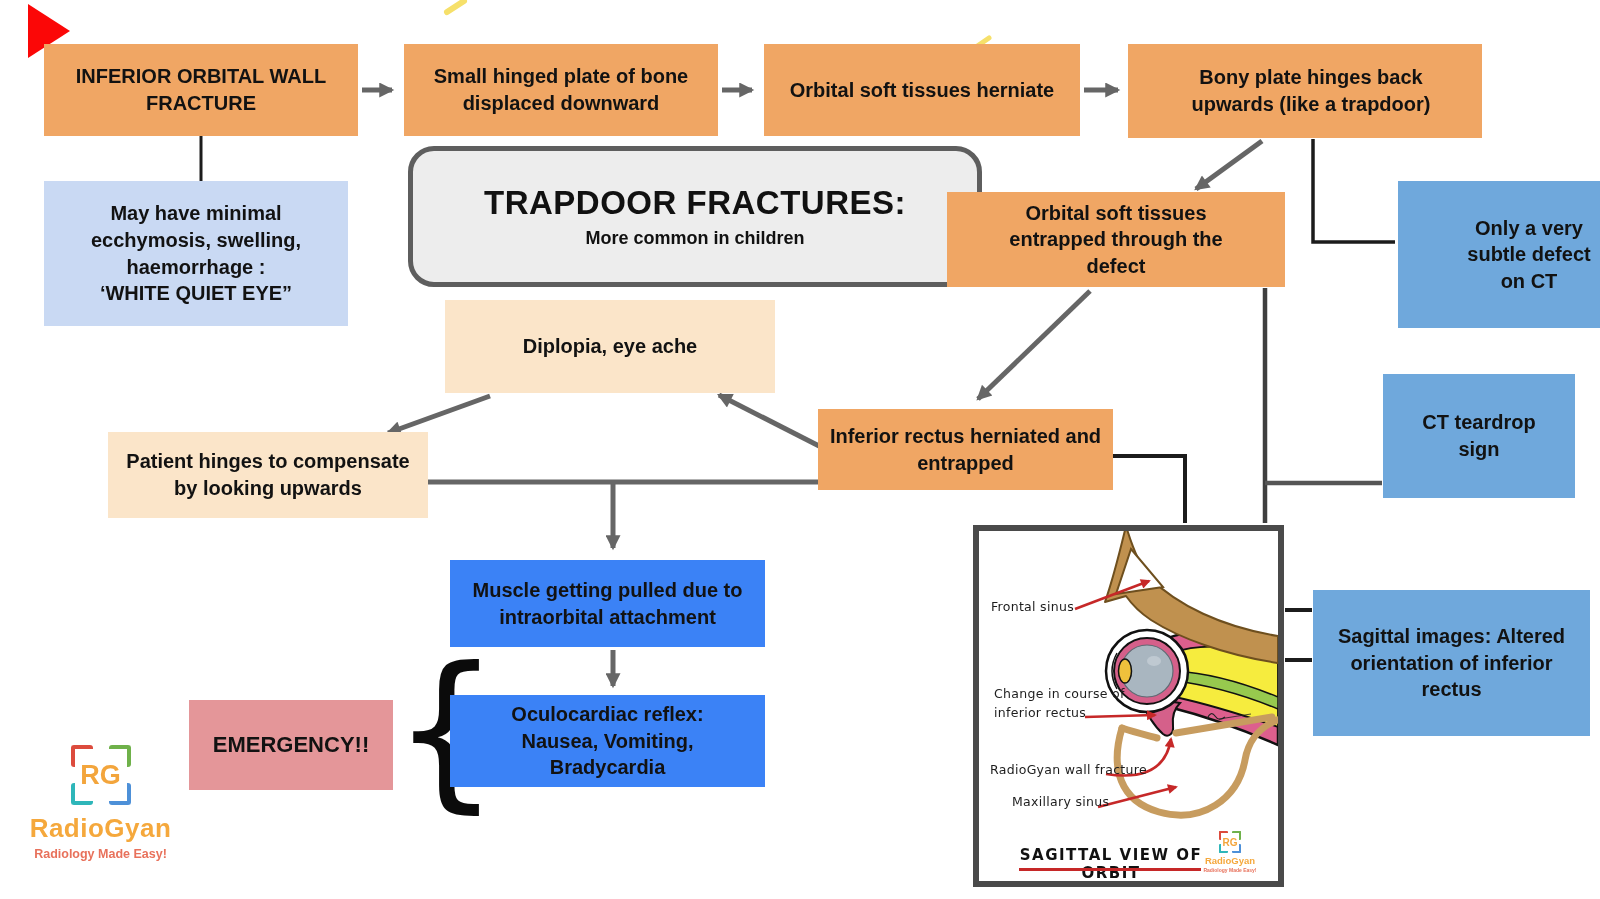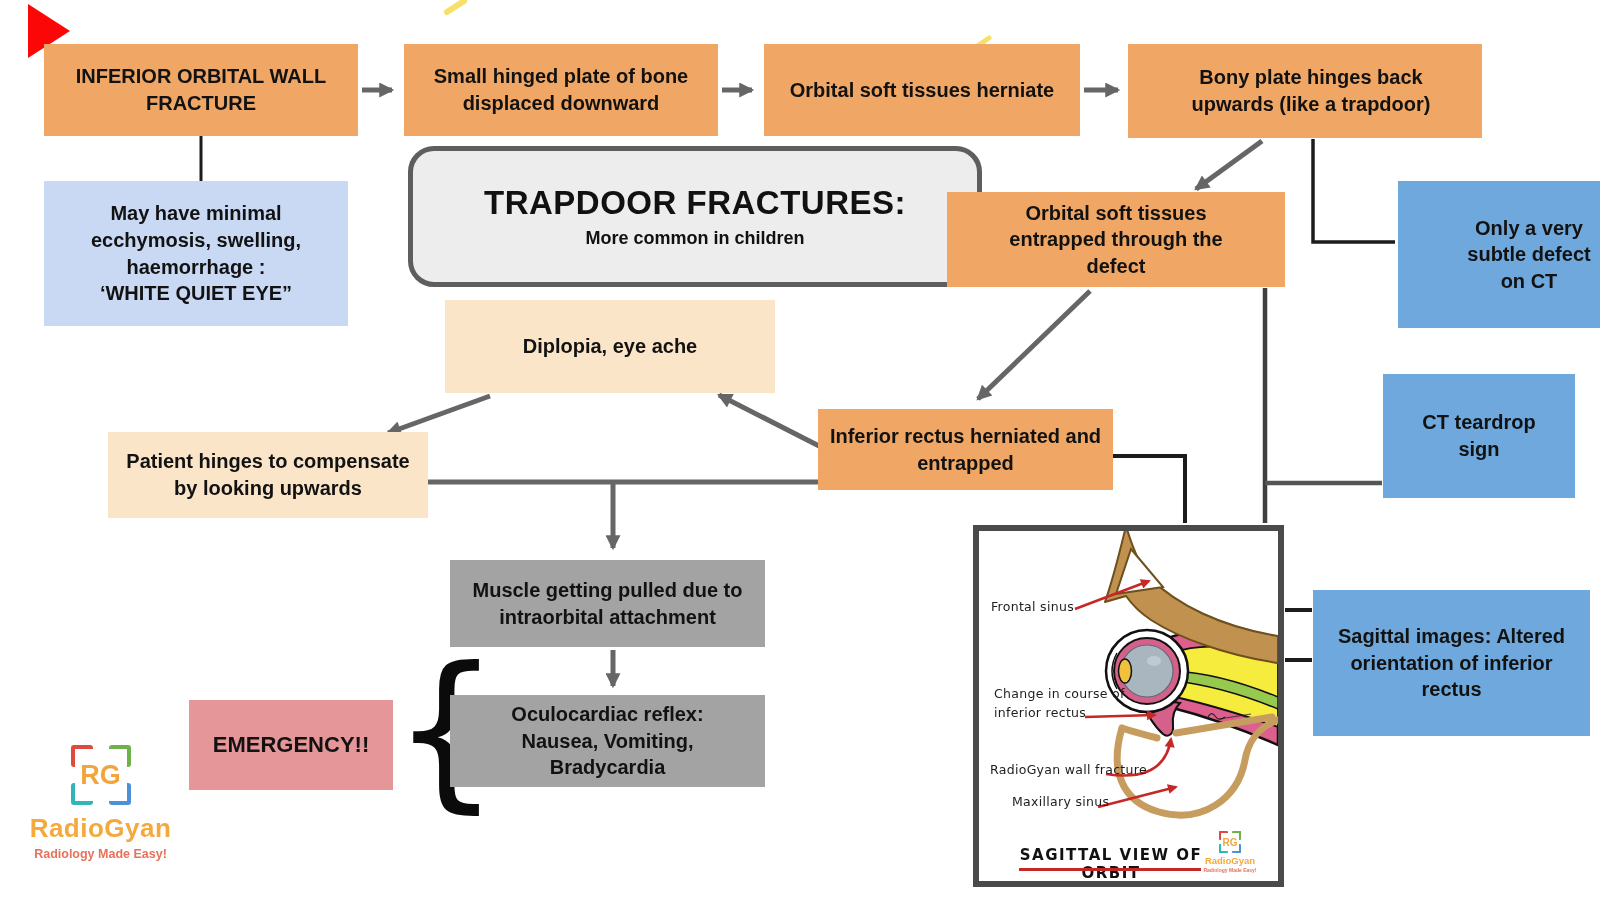--- a/index.html
+++ b/index.html
@@ -6,21 +6,21 @@
   .canvas{position:relative;width:1600px;height:899px;background:#fff;overflow:hidden;
           font-family:"Liberation Sans",sans-serif;}
   .overlay{position:absolute;left:0;top:0;}
   .bx{position:absolute;display:flex;align-items:center;justify-content:center;
       text-align:center;font-weight:700;white-space:pre-line;color:#121212;
       font-size:20px;line-height:1.33;}
   .orange{background:#F0A664;}
   .peach{background:#FBE5C9;}
   .lblue{background:#C9D9F3;}
   .mblue{background:#6FA8DC;}
-  .yellow{background:#a3a3a3;}
+  .yellow{background:#3b82f6;}
   .pink{background:#E49699;}
   .titlecard{position:absolute;left:408px;top:146px;width:574px;height:141px;
       box-sizing:border-box;background:#EDEDED;border:5px solid #5E5E5E;border-radius:26px;
       display:flex;flex-direction:column;align-items:center;justify-content:center;color:#111;}
   .titlecard .t1{font-size:33px;font-weight:700;letter-spacing:.5px;}
   .titlecard .t2{font-size:18px;font-weight:700;margin-top:6px;}
   .brace{position:absolute;left:392px;top:644px;font-size:170px;line-height:1;
       font-weight:400;color:#0b0b0b;font-family:"DejaVu Sans",sans-serif;}
   
   .panel{position:absolute;left:973px;top:525px;width:311px;height:362px;box-sizing:border-box;

